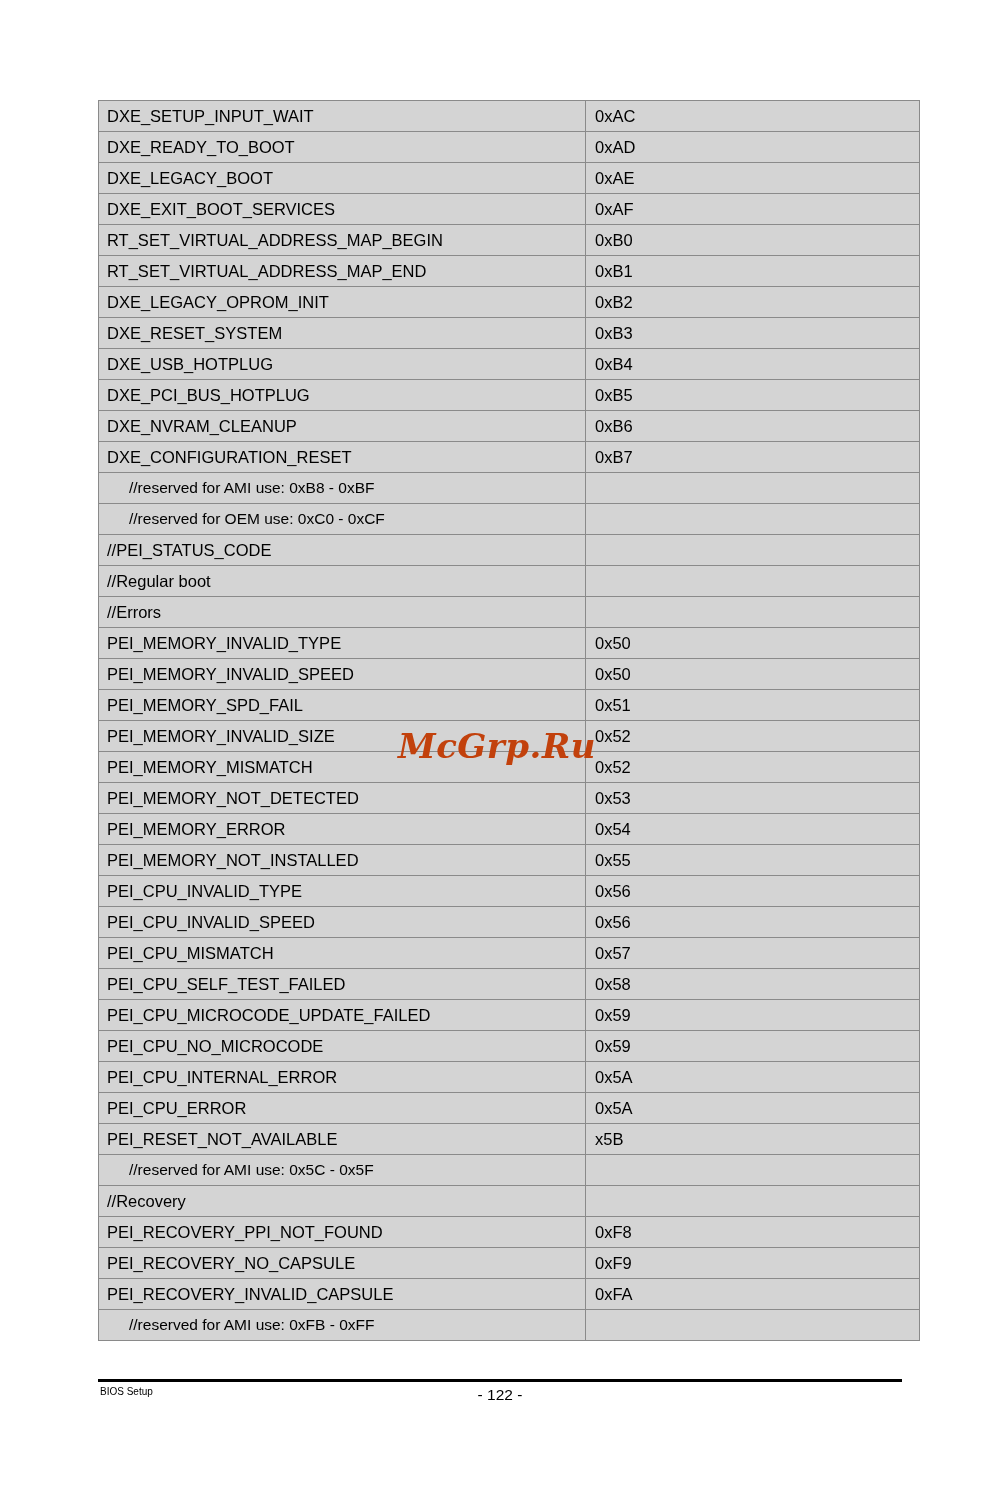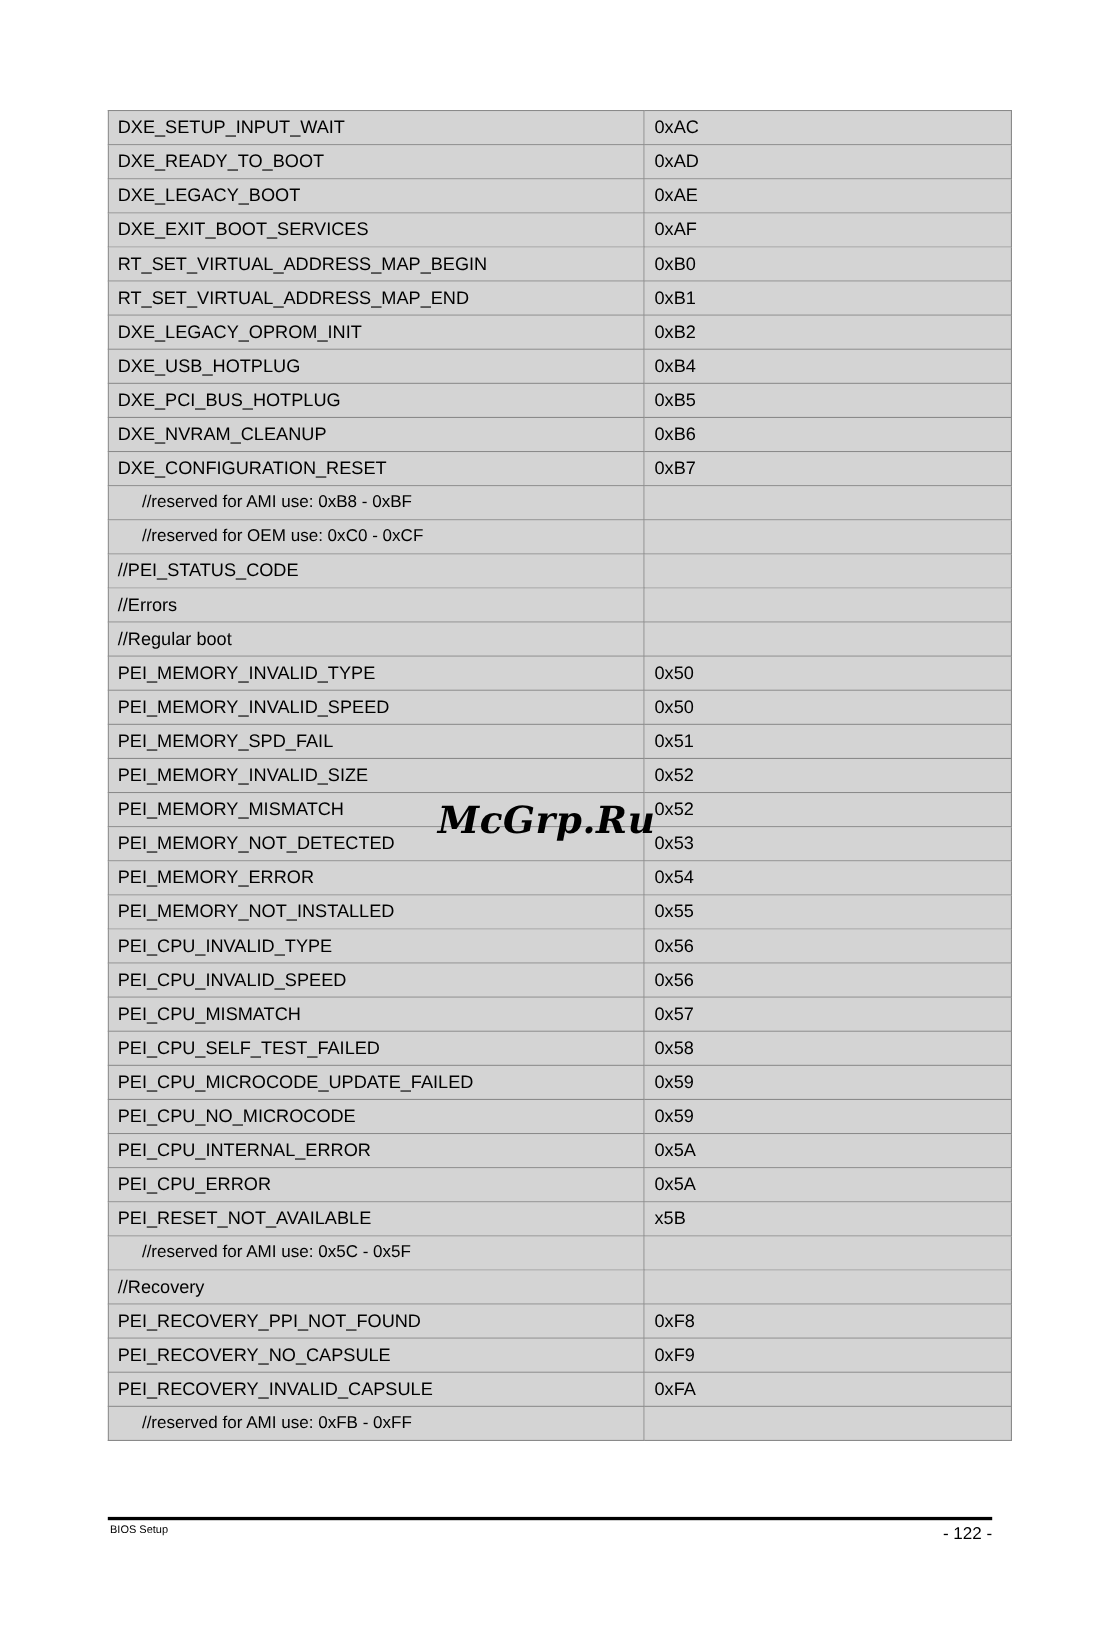--- a/index.html
+++ b/index.html
@@ -45,21 +45,21 @@
   .doc-table td.col-code { width: 324px; padding-left: 9px; }
   .doc-table td.indent { padding-left: 30px; font-size: 15.5px; }
   .watermark {
     position: absolute;
     left: 398px;
     top: 726px;
     font-family: "DejaVu Serif", serif;
     font-size: 34px;
     font-weight: bold;
     font-style: italic;
-    color: #000000;
+    color: #c2410c;
     letter-spacing: 0.5px;
     pointer-events: none;
     white-space: nowrap;
   }
   .footer-rule {
     position: absolute;
     left: 98px;
     top: 1379px;
     width: 804px;
     height: 3px;
@@ -77,21 +77,21 @@
     left: 2px;
     top: 0;
     font-size: 10px;
     color: #000000;
   }
   .footer-center {
     position: absolute;
     left: 0;
     top: 0;
     width: 804px;
-    text-align: right;
+    text-align: center;
     font-size: 15.5px;
     color: #000000;
   }
 </style>
 </head>
 <body>
 
 <div class="page">
 
   <table class="doc-table">
@@ -118,20 +118,24 @@
         </tr>
         <tr>
           <td class="col-name">RT_SET_VIRTUAL_ADDRESS_MAP_END</td>
           <td class="col-code">0xB1</td>
         </tr>
         <tr>
           <td class="col-name">DXE_LEGACY_OPROM_INIT</td>
           <td class="col-code">0xB2</td>
         </tr>
         <tr>
+          <td class="col-name">DXE_RESET_SYSTEM</td>
+          <td class="col-code">0xB3</td>
+        </tr>
+        <tr>
           <td class="col-name">DXE_USB_HOTPLUG</td>
           <td class="col-code">0xB4</td>
         </tr>
         <tr>
           <td class="col-name">DXE_PCI_BUS_HOTPLUG</td>
           <td class="col-code">0xB5</td>
         </tr>
         <tr>
           <td class="col-name">DXE_NVRAM_CLEANUP</td>
           <td class="col-code">0xB6</td>
@@ -146,25 +150,25 @@
         </tr>
         <tr>
           <td class="col-name indent">//reserved for OEM use: 0xC0 - 0xCF</td>
           <td class="col-code"></td>
         </tr>
         <tr>
           <td class="col-name">//PEI_STATUS_CODE</td>
           <td class="col-code"></td>
         </tr>
         <tr>
+          <td class="col-name">//Regular boot</td>
+          <td class="col-code"></td>
+        </tr>
+        <tr>
           <td class="col-name">//Errors</td>
-          <td class="col-code"></td>
-        </tr>
-        <tr>
-          <td class="col-name">//Regular boot</td>
           <td class="col-code"></td>
         </tr>
         <tr>
           <td class="col-name">PEI_MEMORY_INVALID_TYPE</td>
           <td class="col-code">0x50</td>
         </tr>
         <tr>
           <td class="col-name">PEI_MEMORY_INVALID_SPEED</td>
           <td class="col-code">0x50</td>
         </tr>

